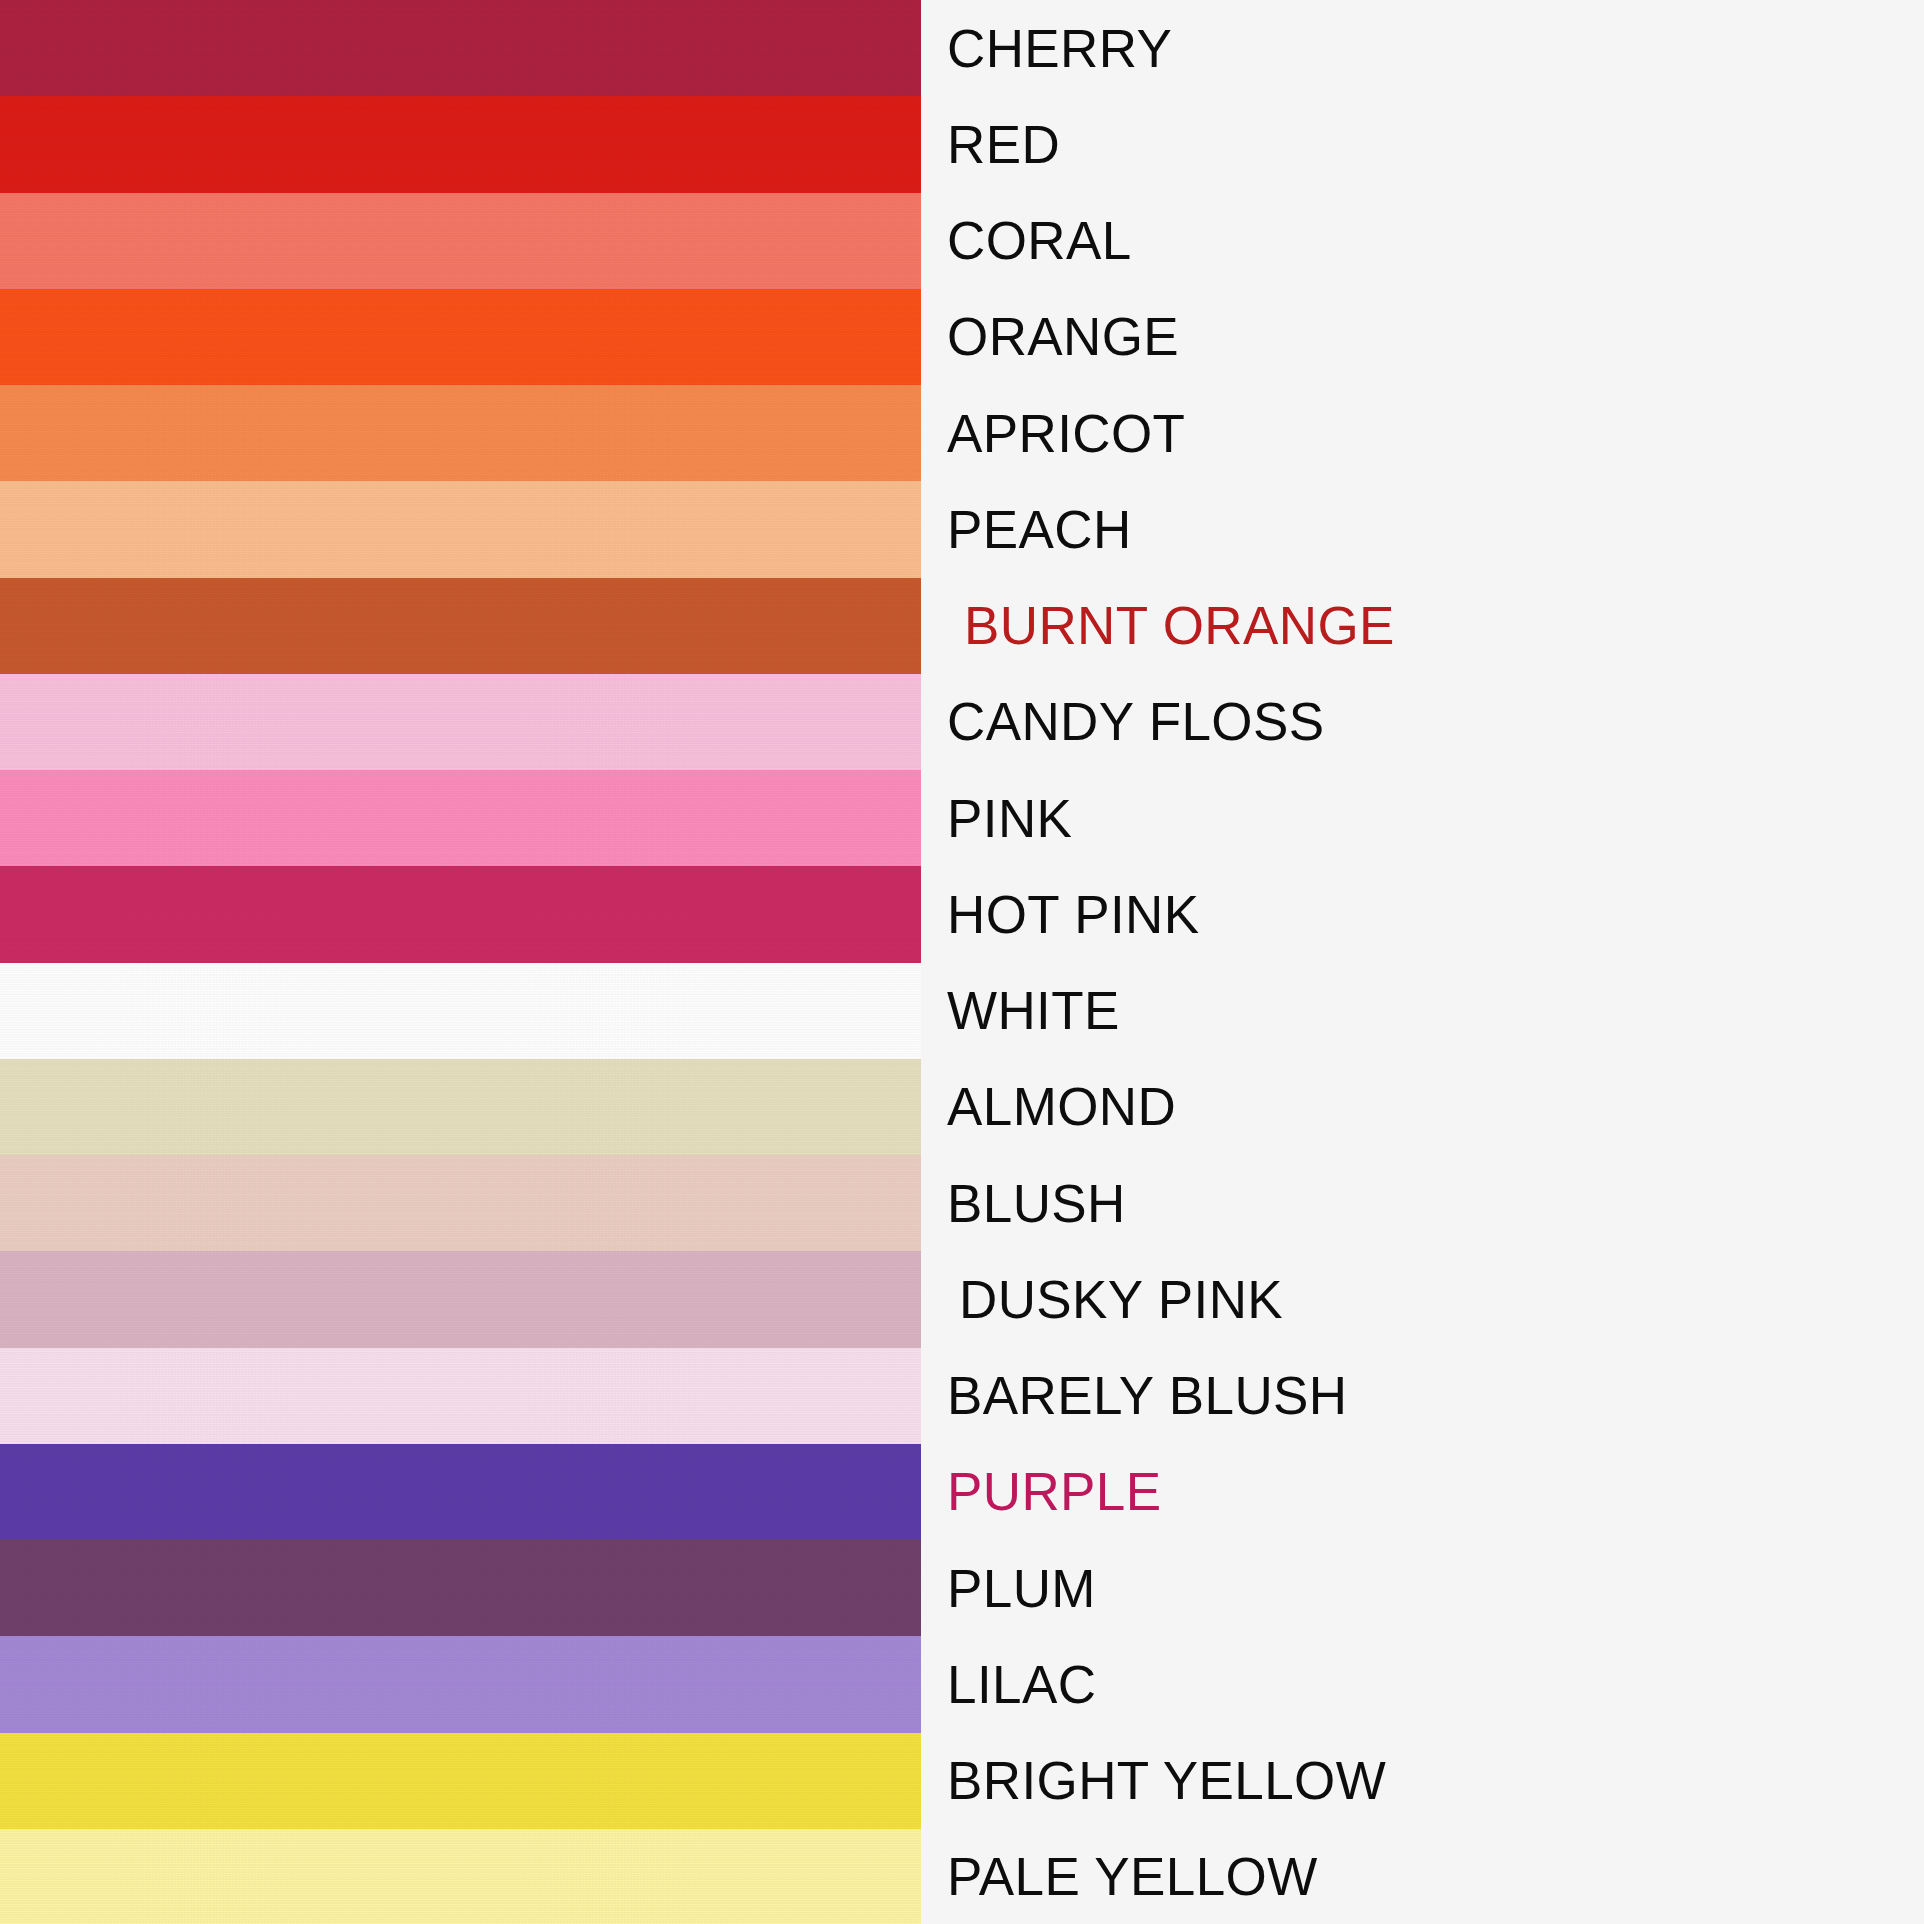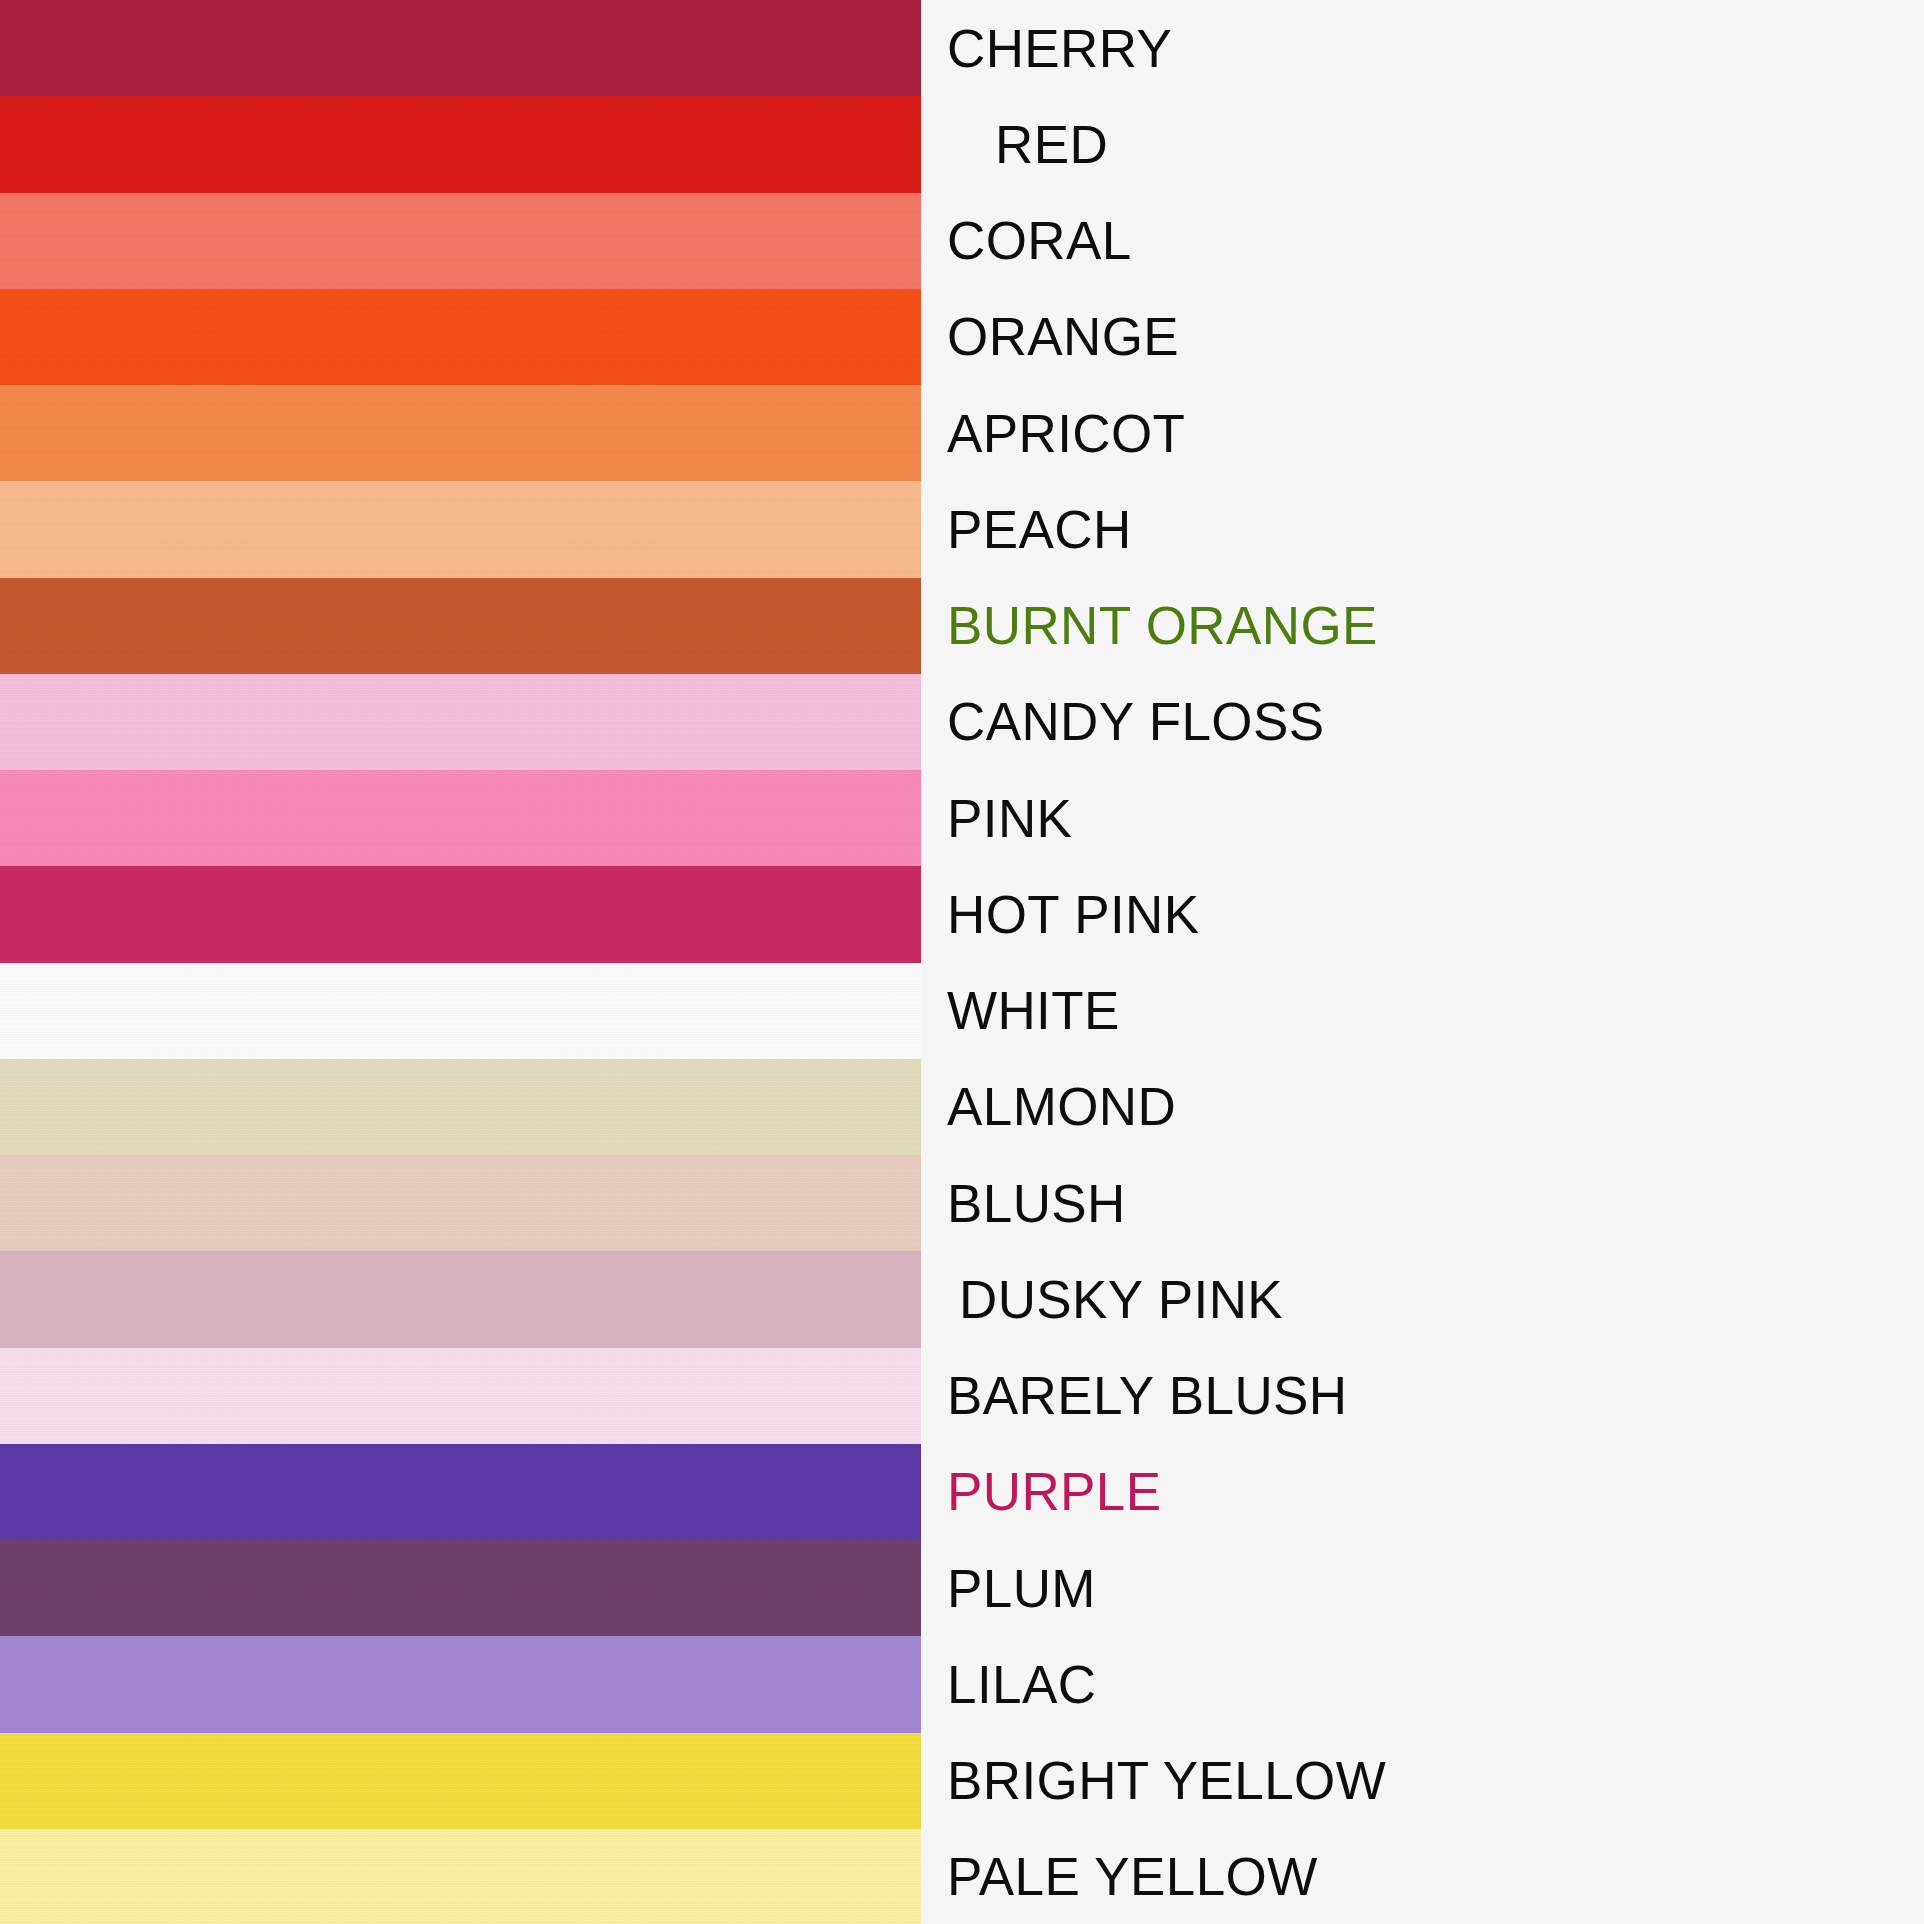--- a/index.html
+++ b/index.html
@@ -71,21 +71,21 @@
 <div id="swatch-chart" style="background: rgb(245, 245, 246);">
 
 <div class="swatch-row">
       <div class="swatch-chip" style="width: 921px; flex-basis: 921px; background: rgb(173, 34, 64);"></div>
       <div class="swatch-label-cell" style="background: rgb(245, 245, 246);">
         <span class="swatch-label" style="color: rgb(13, 13, 13);">CHERRY</span>
       </div>
     </div>
     <div class="swatch-row">
       <div class="swatch-chip" style="width: 921px; flex-basis: 921px; background: rgb(221, 28, 22);"></div>
-      <div class="swatch-label-cell" style="background: rgb(245, 245, 246); margin-left: 48px;">
+      <div class="swatch-label-cell" style="background: rgb(245, 245, 246);">
         <span class="swatch-label" style="color: rgb(13, 13, 13);">RED</span>
       </div>
     </div>
     <div class="swatch-row">
       <div class="swatch-chip" style="width: 921px; flex-basis: 921px; background: rgb(246, 119, 102);"></div>
       <div class="swatch-label-cell" style="background: rgb(245, 245, 246);">
         <span class="swatch-label" style="color: rgb(13, 13, 13);">CORAL</span>
       </div>
     </div>
     <div class="swatch-row">
@@ -102,21 +102,21 @@
     </div>
     <div class="swatch-row">
       <div class="swatch-chip" style="width: 921px; flex-basis: 921px; background: rgb(251, 189, 142);"></div>
       <div class="swatch-label-cell" style="background: rgb(245, 245, 246);">
         <span class="swatch-label" style="color: rgb(13, 13, 13);">PEACH</span>
       </div>
     </div>
     <div class="swatch-row">
       <div class="swatch-chip" style="width: 921px; flex-basis: 921px; background: rgb(200, 89, 45);"></div>
       <div class="swatch-label-cell" style="background: rgb(245, 245, 246);">
-        <span class="swatch-label" style="color: #4d7c0f;">BURNT ORANGE</span>
+        <span class="swatch-label" style="color: #b91c1c; margin-left: 17px;">BURNT ORANGE</span>
       </div>
     </div>
     <div class="swatch-row">
       <div class="swatch-chip" style="width: 921px; flex-basis: 921px; background: rgb(248, 193, 221);"></div>
       <div class="swatch-label-cell" style="background: rgb(245, 245, 246);">
         <span class="swatch-label" style="color: rgb(13, 13, 13);">CANDY FLOSS</span>
       </div>
     </div>
     <div class="swatch-row">
       <div class="swatch-chip" style="width: 921px; flex-basis: 921px; background: rgb(251, 140, 188);"></div>

